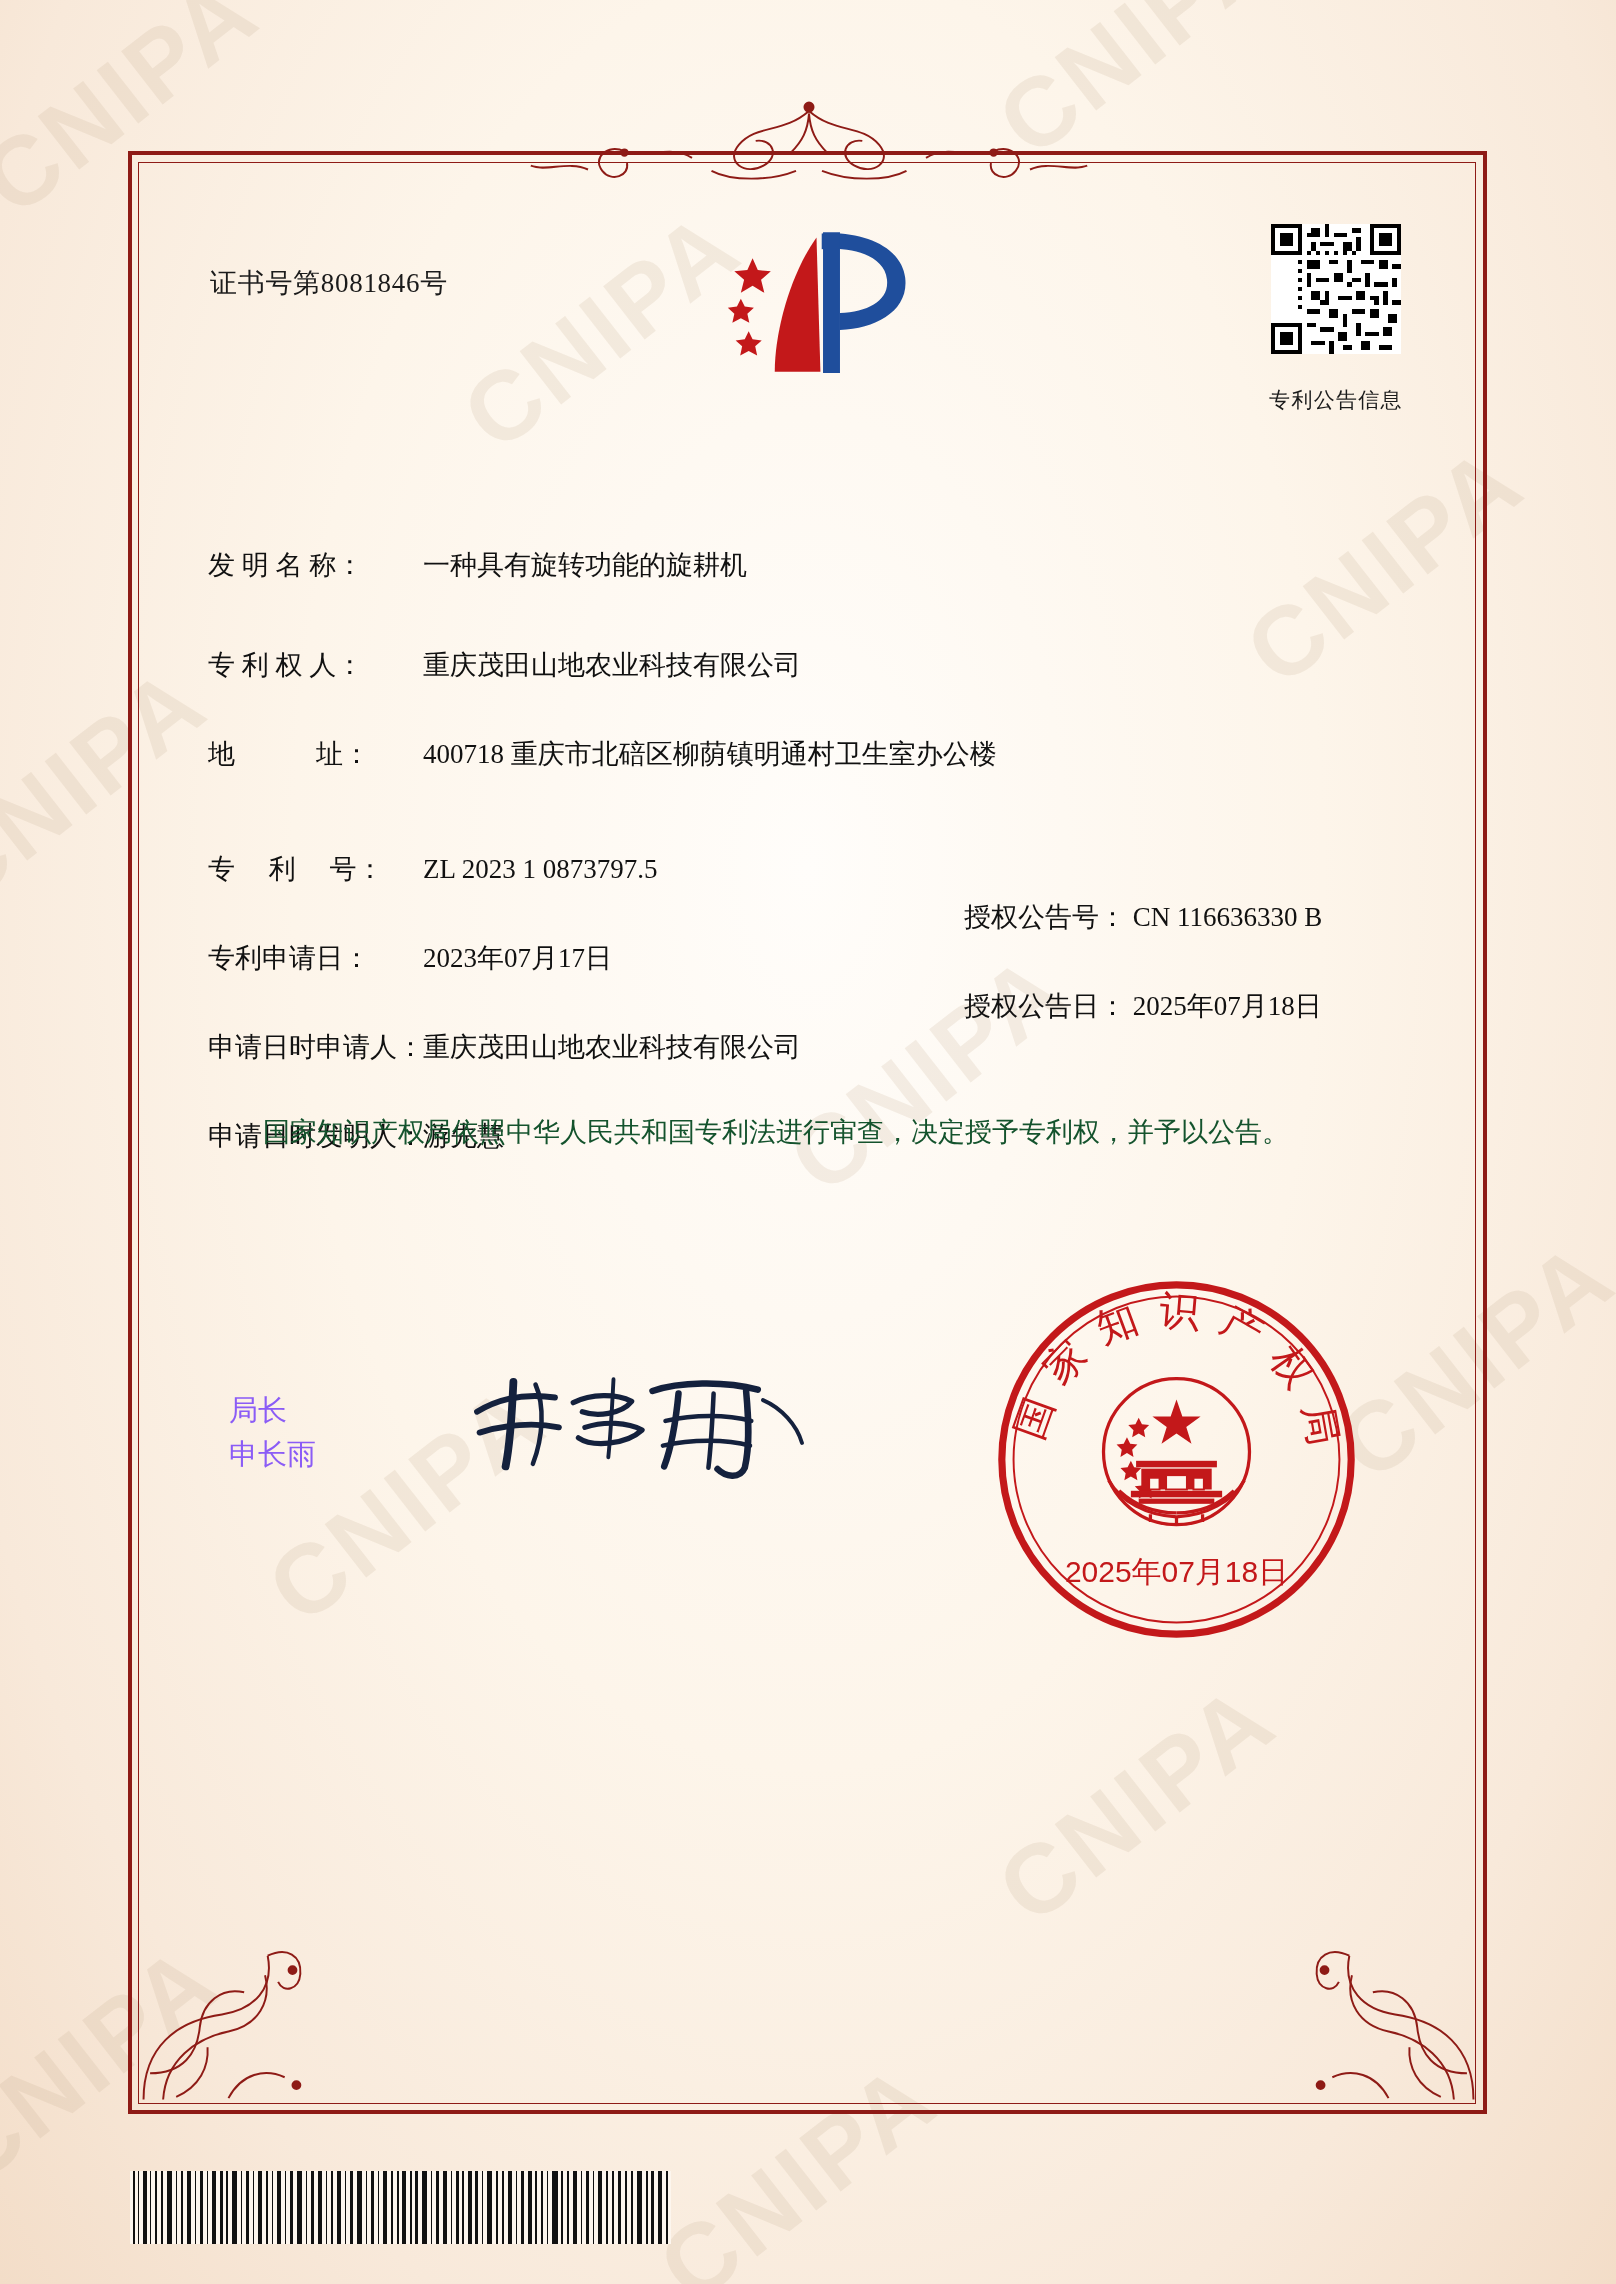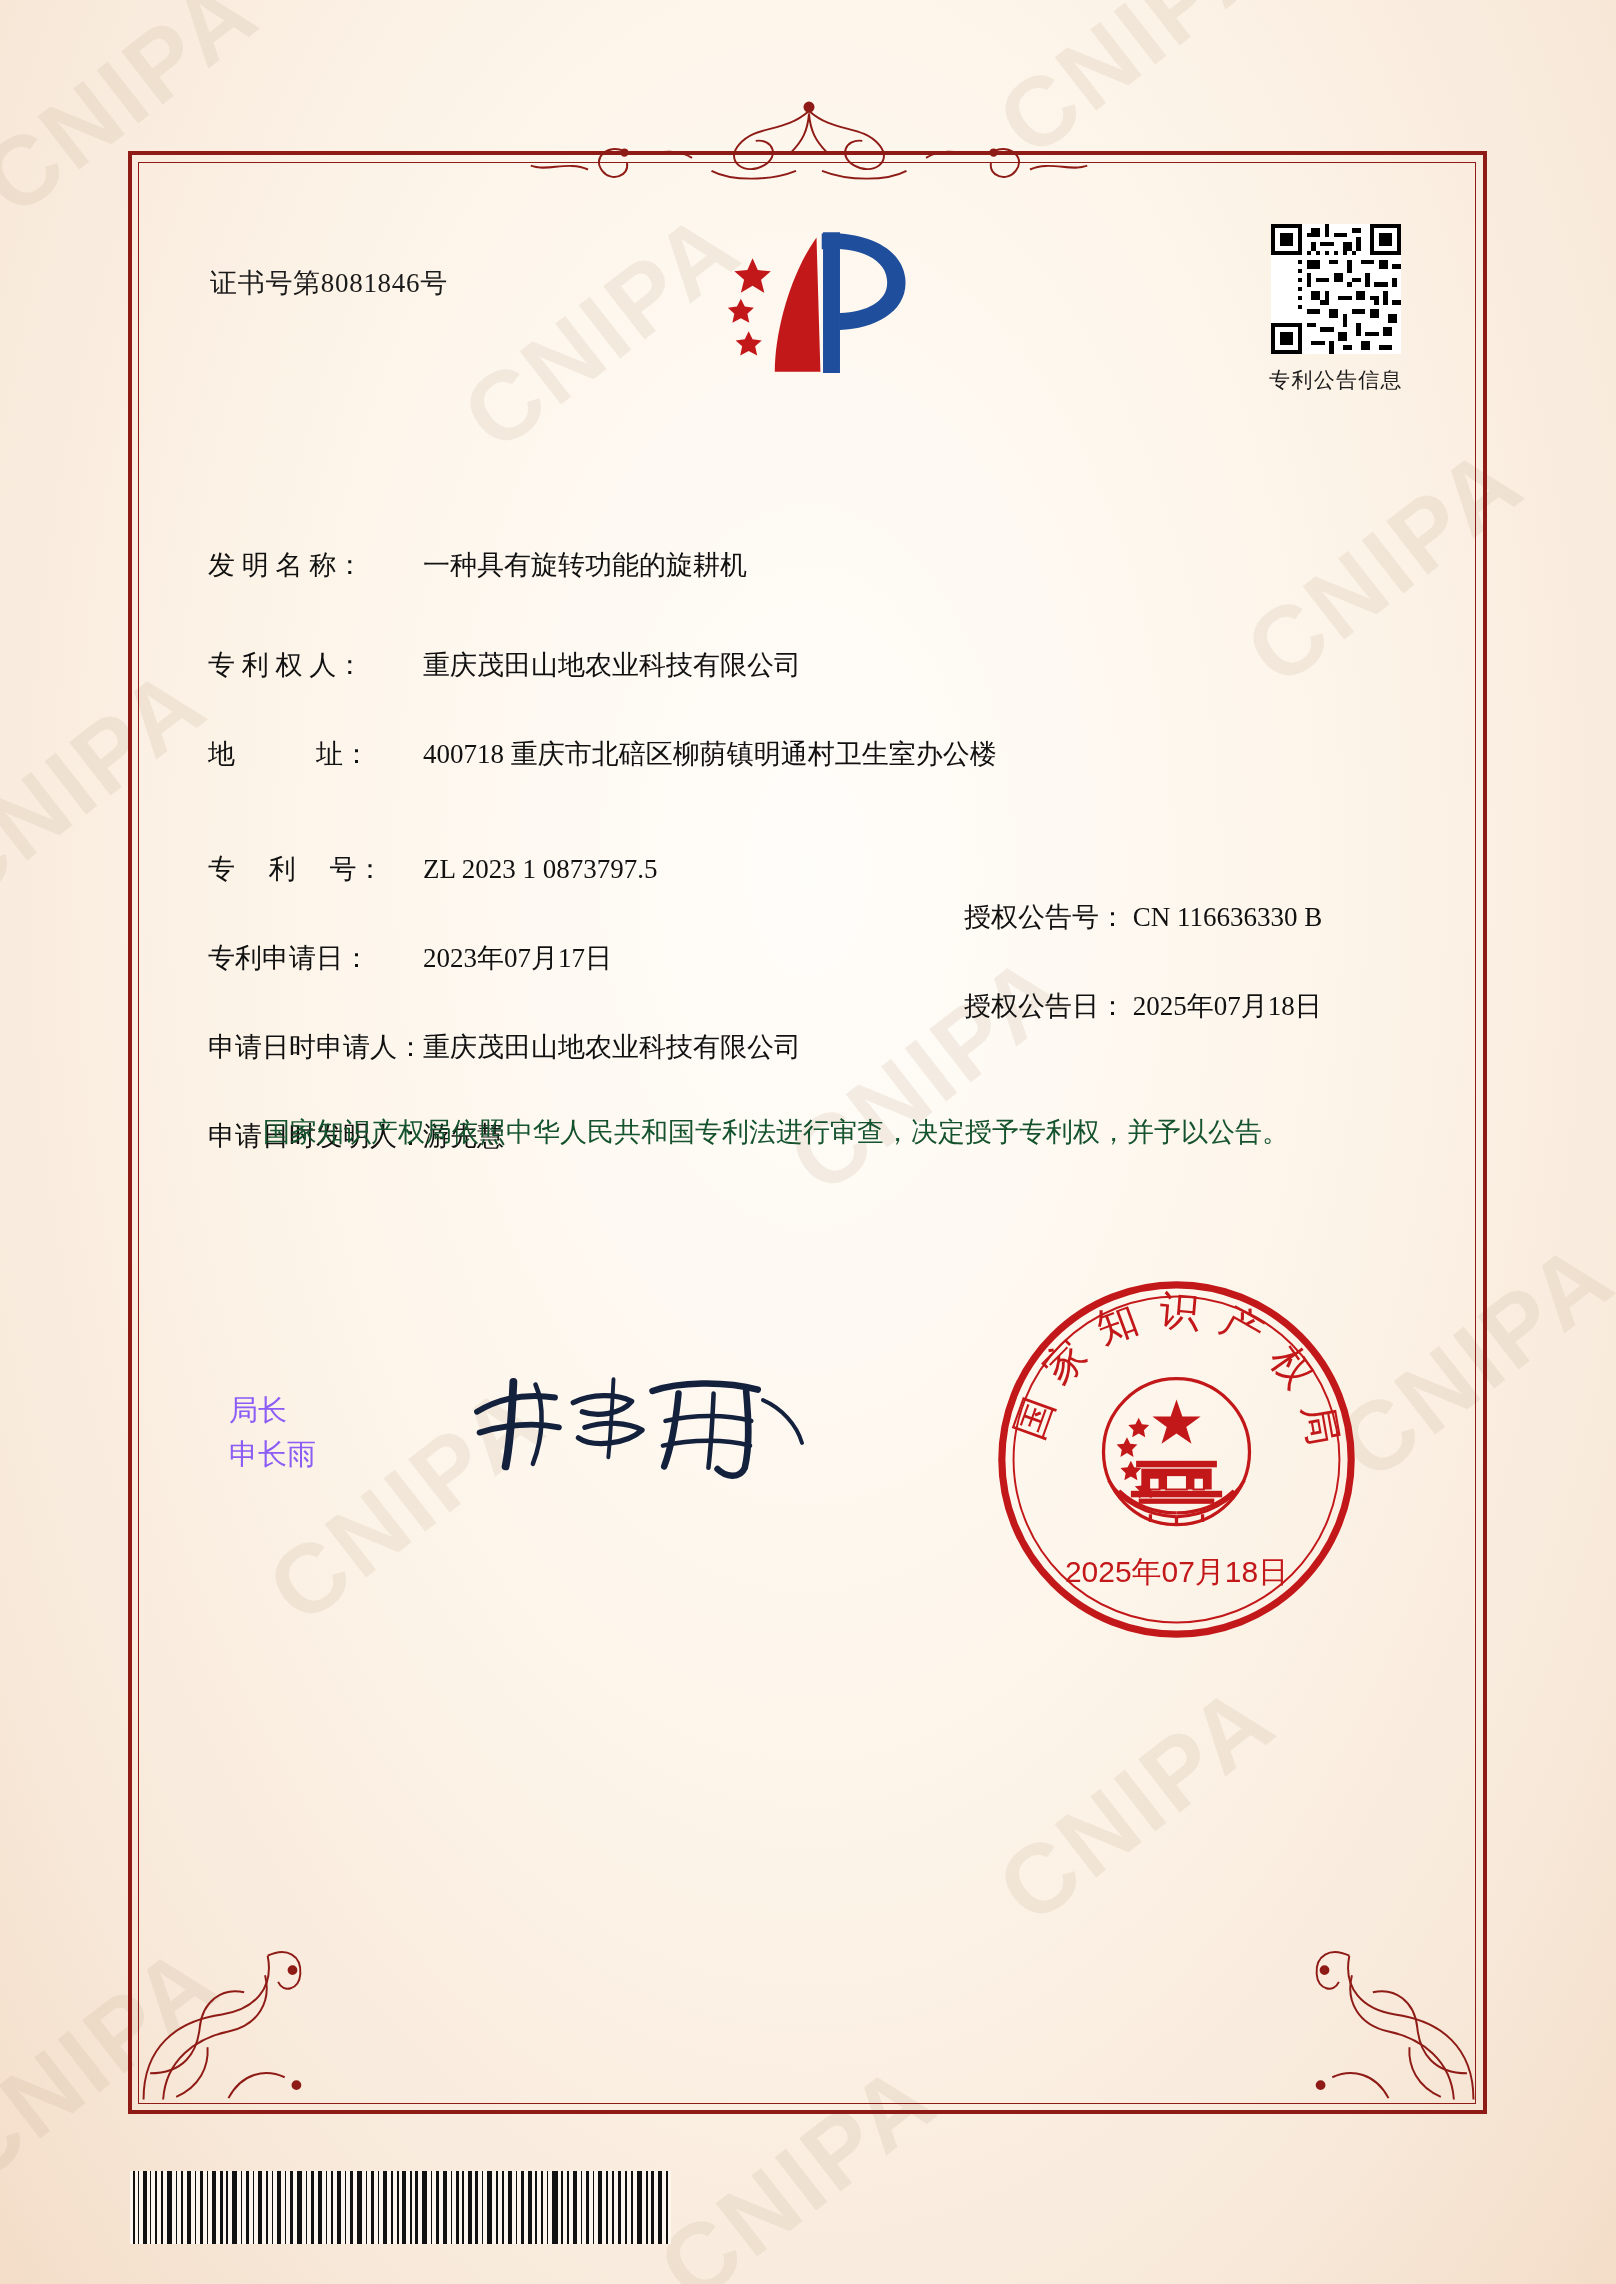--- a/index.html
+++ b/index.html
@@ -95,21 +95,21 @@
     width: 150px;
     text-align: center;
   }
   .qr {
     width: 130px;
     height: 130px;
     margin: 0 auto;
     background: #ffffff;
   }
   .qr-label {
-    margin-top: 10px;
+    margin-top: 30px;
     font-size: 21px;
     color: #1b1b1b;
     letter-spacing: 1.3px;
   }
   .title {
     position: absolute;
     left: 0;
     right: 0;
     top: 235px;
     text-align: center;

